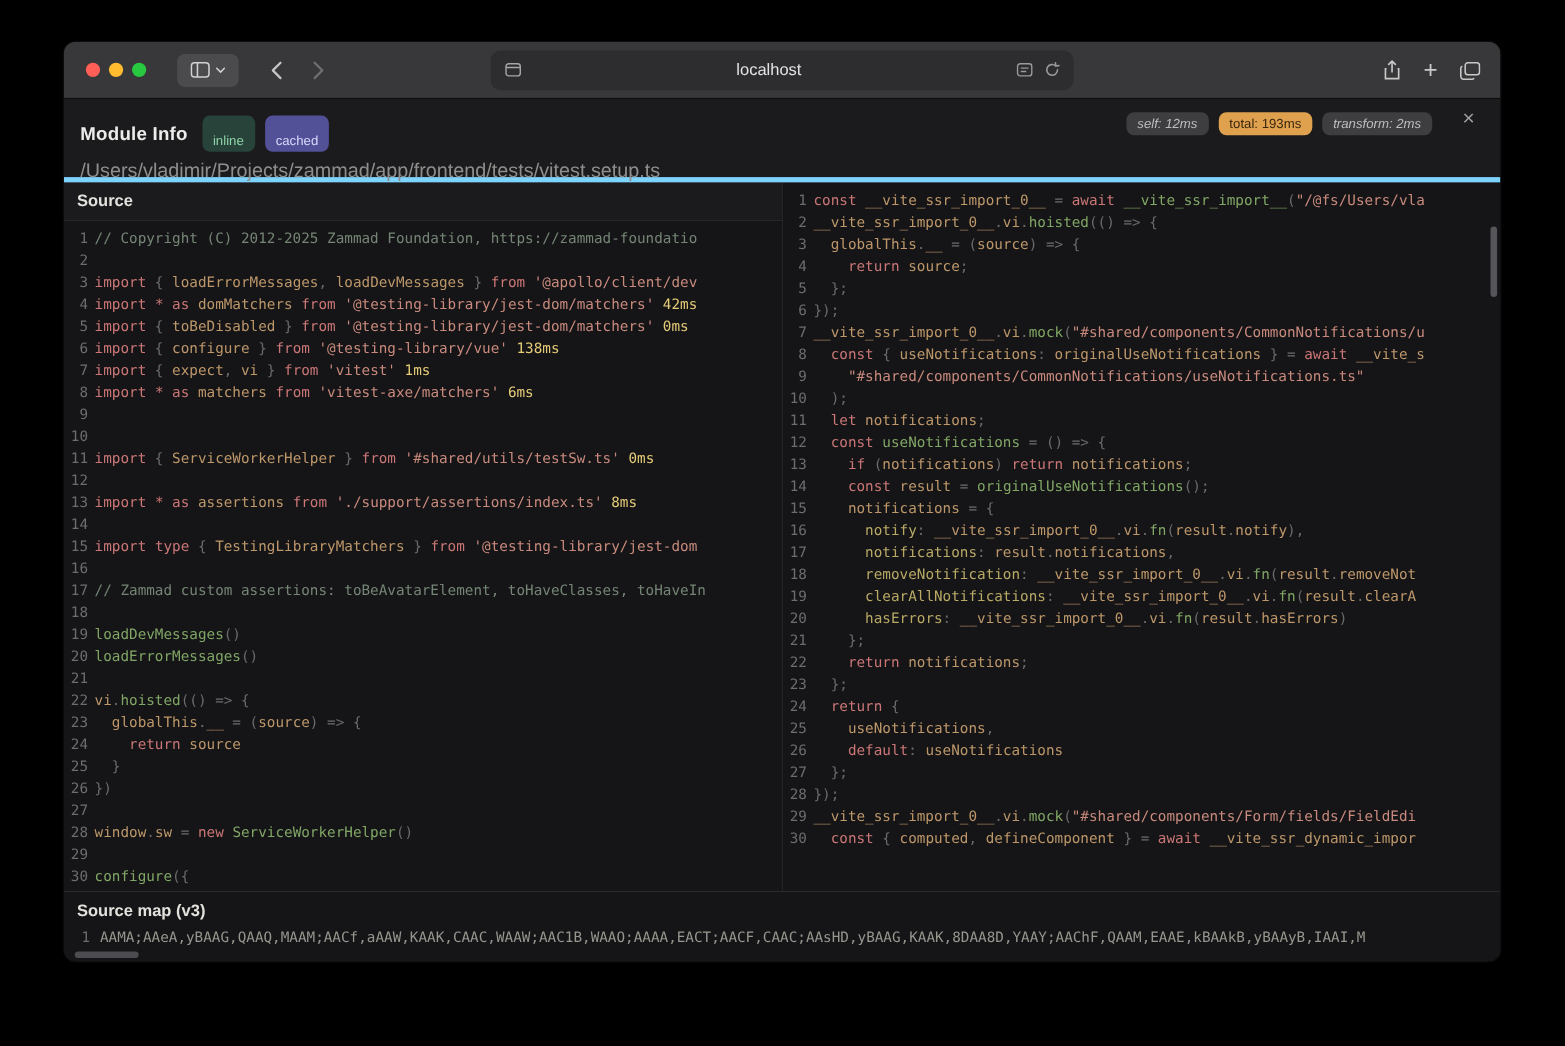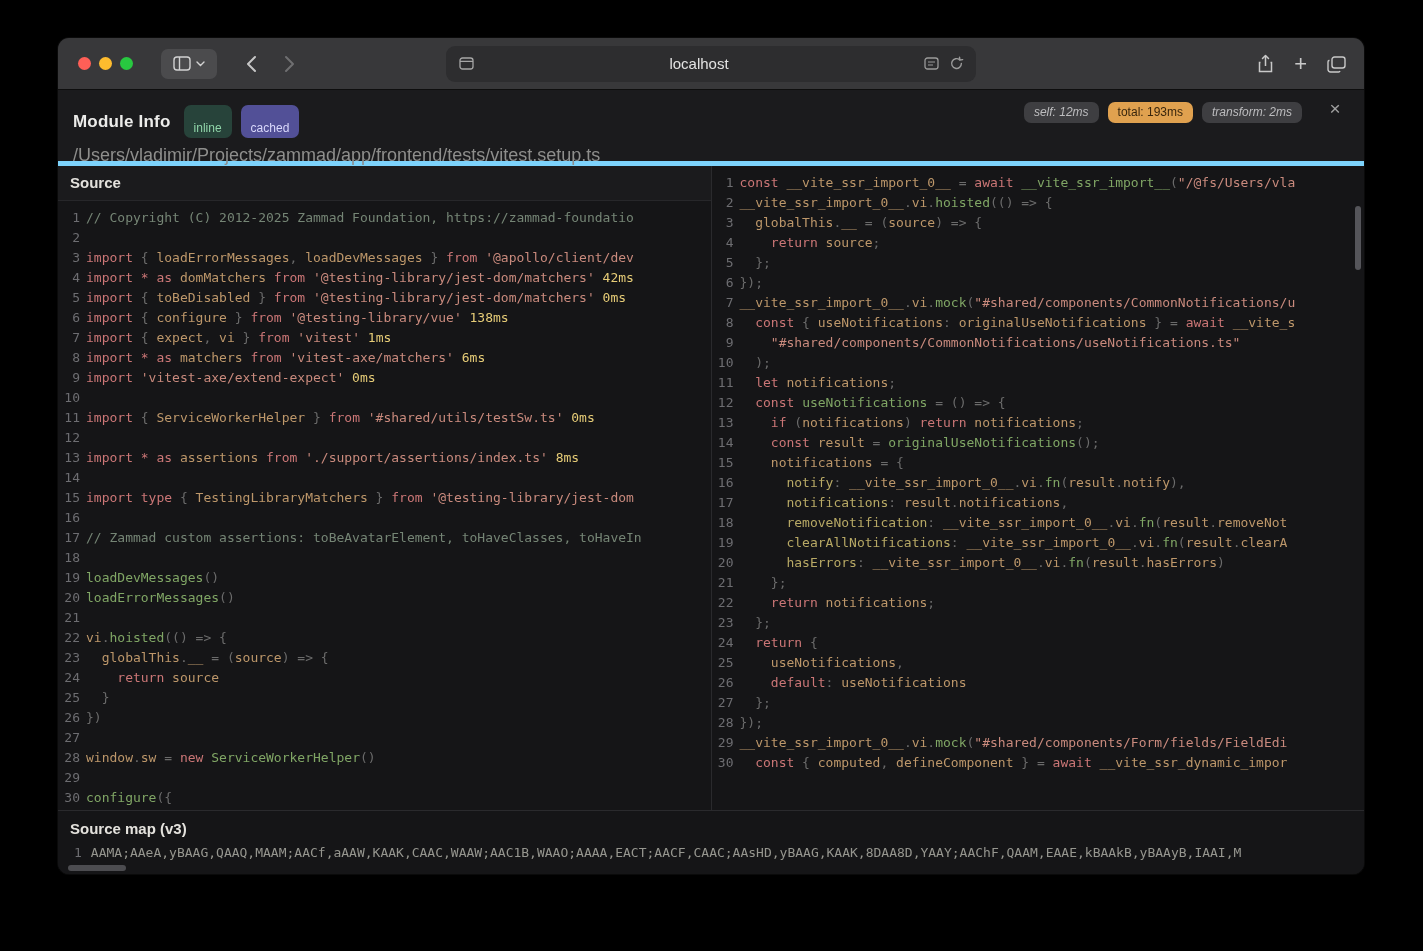--- a/index.html
+++ b/index.html
@@ -197,21 +197,21 @@
           <div class="panel-title">Source</div>
           <div class="code" id="source-code">
               <div class="code-line"><span class="ln">1</span><span class="code-text"><span class="tok-c">// Copyright (C) 2012-2025 Zammad Foundation, https://zammad-foundatio</span></span></div>
               <div class="code-line"><span class="ln">2</span><span class="code-text"></span></div>
               <div class="code-line"><span class="ln">3</span><span class="code-text"><span class="tok-k">import</span><span class="tok-p"> { </span><span class="tok-v">loadErrorMessages</span><span class="tok-p">, </span><span class="tok-v">loadDevMessages</span><span class="tok-p"> } </span><span class="tok-k">from</span><span class="tok-n"> </span><span class="tok-s">'@apollo/client/dev</span></span></div>
               <div class="code-line"><span class="ln">4</span><span class="code-text"><span class="tok-k">import</span><span class="tok-n"> </span><span class="tok-k">*</span><span class="tok-n"> </span><span class="tok-k">as</span><span class="tok-n"> </span><span class="tok-v">domMatchers</span><span class="tok-n"> </span><span class="tok-k">from</span><span class="tok-n"> </span><span class="tok-s">'@testing-library/jest-dom/matchers'</span><span class="tok-t"> 42ms</span></span></div>
               <div class="code-line"><span class="ln">5</span><span class="code-text"><span class="tok-k">import</span><span class="tok-p"> { </span><span class="tok-v">toBeDisabled</span><span class="tok-p"> } </span><span class="tok-k">from</span><span class="tok-n"> </span><span class="tok-s">'@testing-library/jest-dom/matchers'</span><span class="tok-t"> 0ms</span></span></div>
               <div class="code-line"><span class="ln">6</span><span class="code-text"><span class="tok-k">import</span><span class="tok-p"> { </span><span class="tok-v">configure</span><span class="tok-p"> } </span><span class="tok-k">from</span><span class="tok-n"> </span><span class="tok-s">'@testing-library/vue'</span><span class="tok-t"> 138ms</span></span></div>
               <div class="code-line"><span class="ln">7</span><span class="code-text"><span class="tok-k">import</span><span class="tok-p"> { </span><span class="tok-v">expect</span><span class="tok-p">, </span><span class="tok-v">vi</span><span class="tok-p"> } </span><span class="tok-k">from</span><span class="tok-n"> </span><span class="tok-s">'vitest'</span><span class="tok-t"> 1ms</span></span></div>
               <div class="code-line"><span class="ln">8</span><span class="code-text"><span class="tok-k">import</span><span class="tok-n"> </span><span class="tok-k">*</span><span class="tok-n"> </span><span class="tok-k">as</span><span class="tok-n"> </span><span class="tok-v">matchers</span><span class="tok-n"> </span><span class="tok-k">from</span><span class="tok-n"> </span><span class="tok-s">'vitest-axe/matchers'</span><span class="tok-t"> 6ms</span></span></div>
-              <div class="code-line"><span class="ln">9</span><span class="code-text"><span class="tok-k">import</span><span class="tok-n"> </span><span class="tok-s">'vitest-axe/extend-expect'</span><span class="tok-t"> 0ms</span></span></div>
+              <div class="code-line"><span class="ln">9</span></div>
               <div class="code-line"><span class="ln">10</span><span class="code-text"></span></div>
               <div class="code-line"><span class="ln">11</span><span class="code-text"><span class="tok-k">import</span><span class="tok-p"> { </span><span class="tok-v">ServiceWorkerHelper</span><span class="tok-p"> } </span><span class="tok-k">from</span><span class="tok-n"> </span><span class="tok-s">'#shared/utils/testSw.ts'</span><span class="tok-t"> 0ms</span></span></div>
               <div class="code-line"><span class="ln">12</span><span class="code-text"></span></div>
               <div class="code-line"><span class="ln">13</span><span class="code-text"><span class="tok-k">import</span><span class="tok-n"> </span><span class="tok-k">*</span><span class="tok-n"> </span><span class="tok-k">as</span><span class="tok-n"> </span><span class="tok-v">assertions</span><span class="tok-n"> </span><span class="tok-k">from</span><span class="tok-n"> </span><span class="tok-s">'./support/assertions/index.ts'</span><span class="tok-t"> 8ms</span></span></div>
               <div class="code-line"><span class="ln">14</span><span class="code-text"></span></div>
               <div class="code-line"><span class="ln">15</span><span class="code-text"><span class="tok-k">import</span><span class="tok-n"> </span><span class="tok-k">type</span><span class="tok-p"> { </span><span class="tok-v">TestingLibraryMatchers</span><span class="tok-p"> } </span><span class="tok-k">from</span><span class="tok-n"> </span><span class="tok-s">'@testing-library/jest-dom</span></span></div>
               <div class="code-line"><span class="ln">16</span><span class="code-text"></span></div>
               <div class="code-line"><span class="ln">17</span><span class="code-text"><span class="tok-c">// Zammad custom assertions: toBeAvatarElement, toHaveClasses, toHaveIn</span></span></div>
               <div class="code-line"><span class="ln">18</span><span class="code-text"></span></div>
               <div class="code-line"><span class="ln">19</span><span class="code-text"><span class="tok-f">loadDevMessages</span><span class="tok-p">()</span></span></div>

